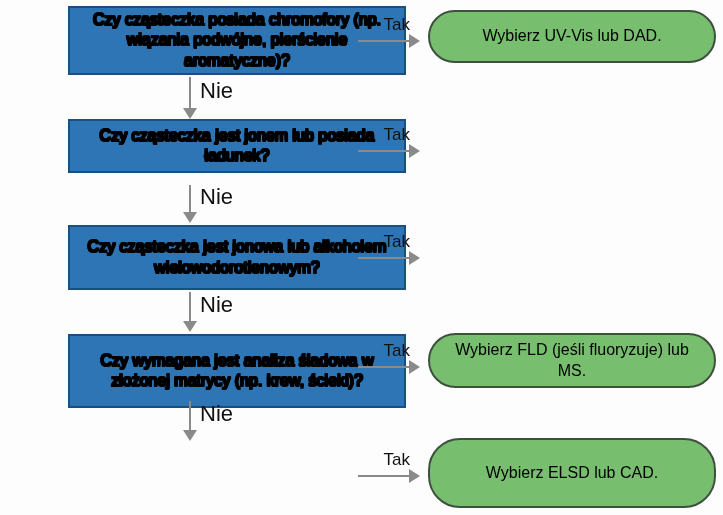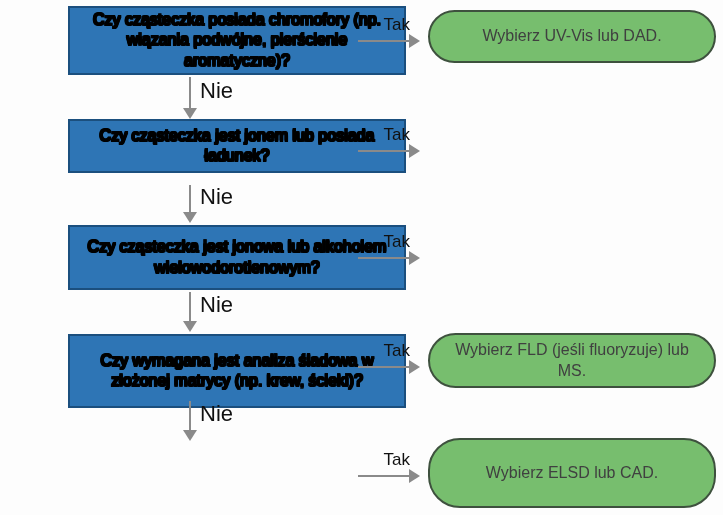--- a/index.html
+++ b/index.html
@@ -35,21 +35,21 @@
   }
   
   .a {
     position: absolute;
     left: 428px;
     width: 288px;
     box-sizing: border-box;
     background: var(--answer-fill, #77BE6E);
     border: 2px solid var(--answer-border, #3E513E);
     border-radius: 32px;
-    color: #404040;
+    color: #000000;
     display: flex;
     align-items: center;
     justify-content: center;
     text-align: center;
     font-size: 16px;
     line-height: 1.3;
     padding: 4px 18px;
   }
   
   .arrow-h {

